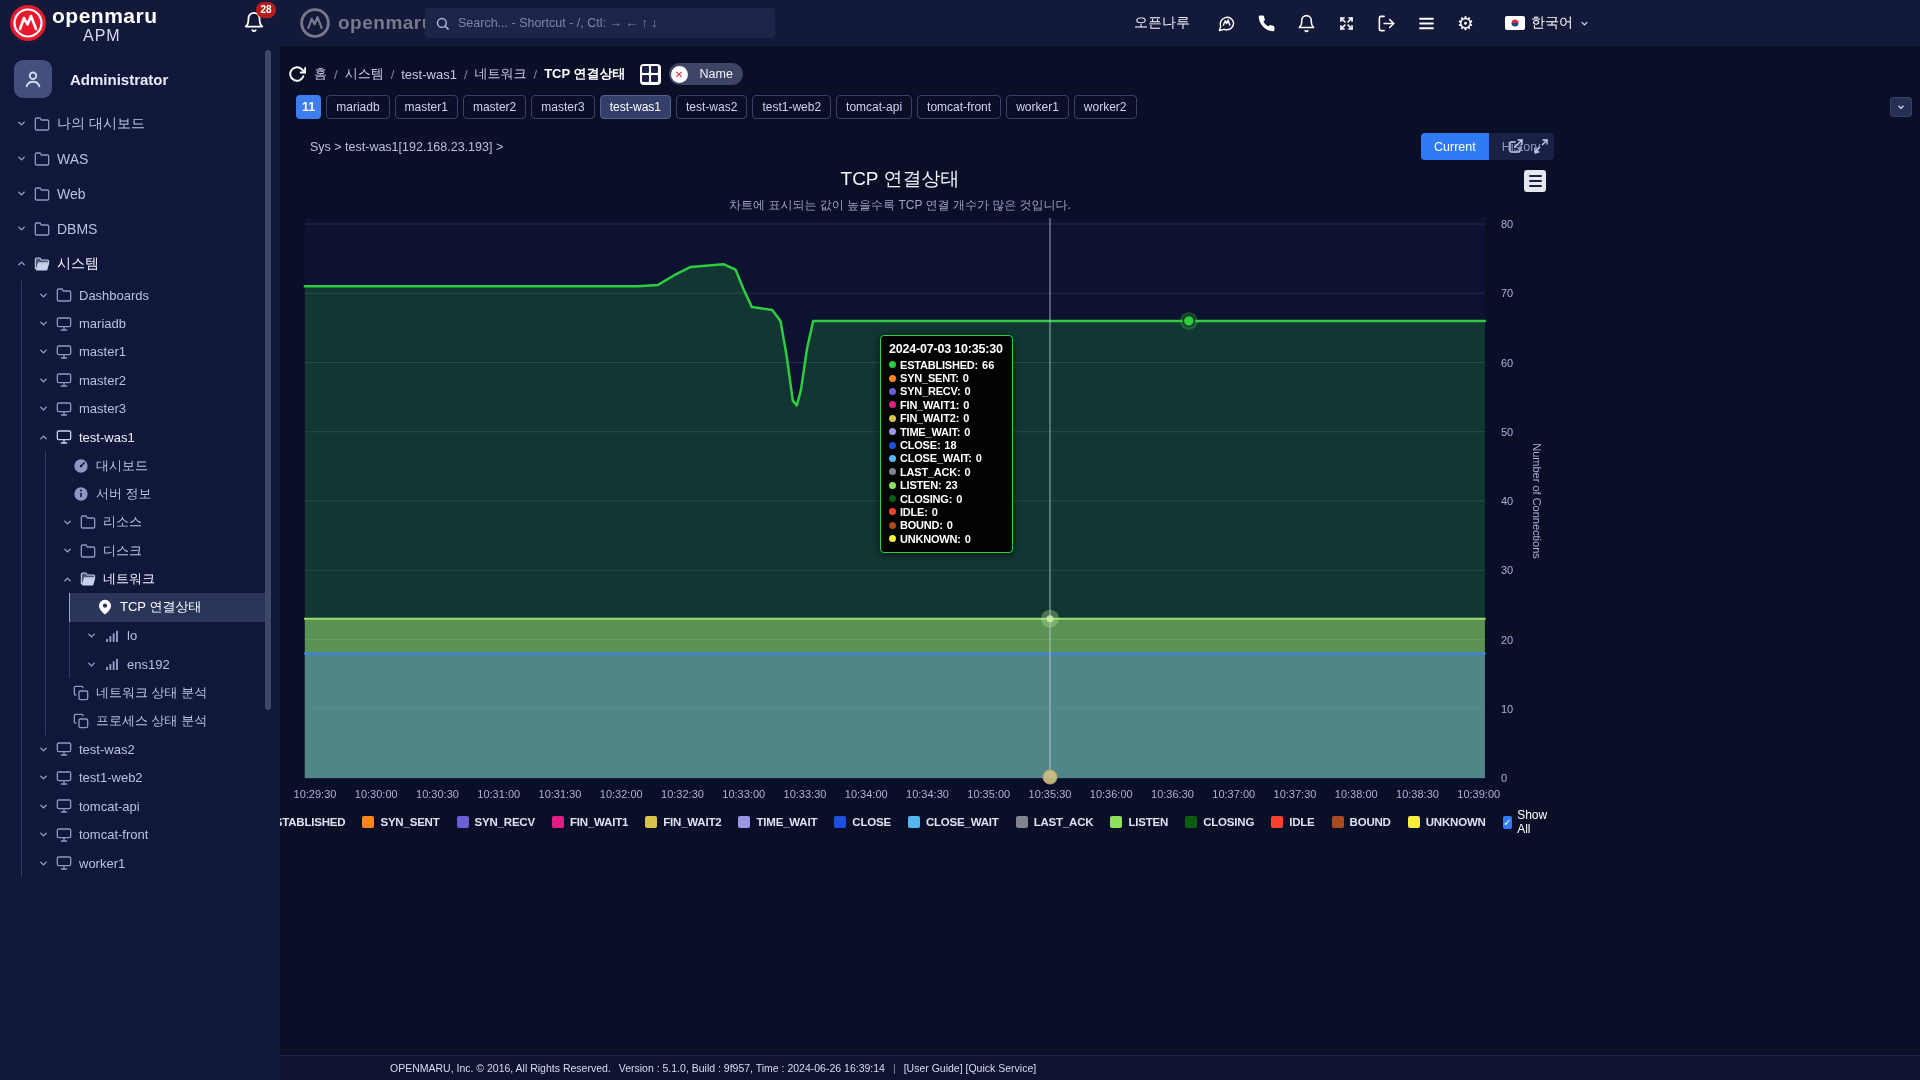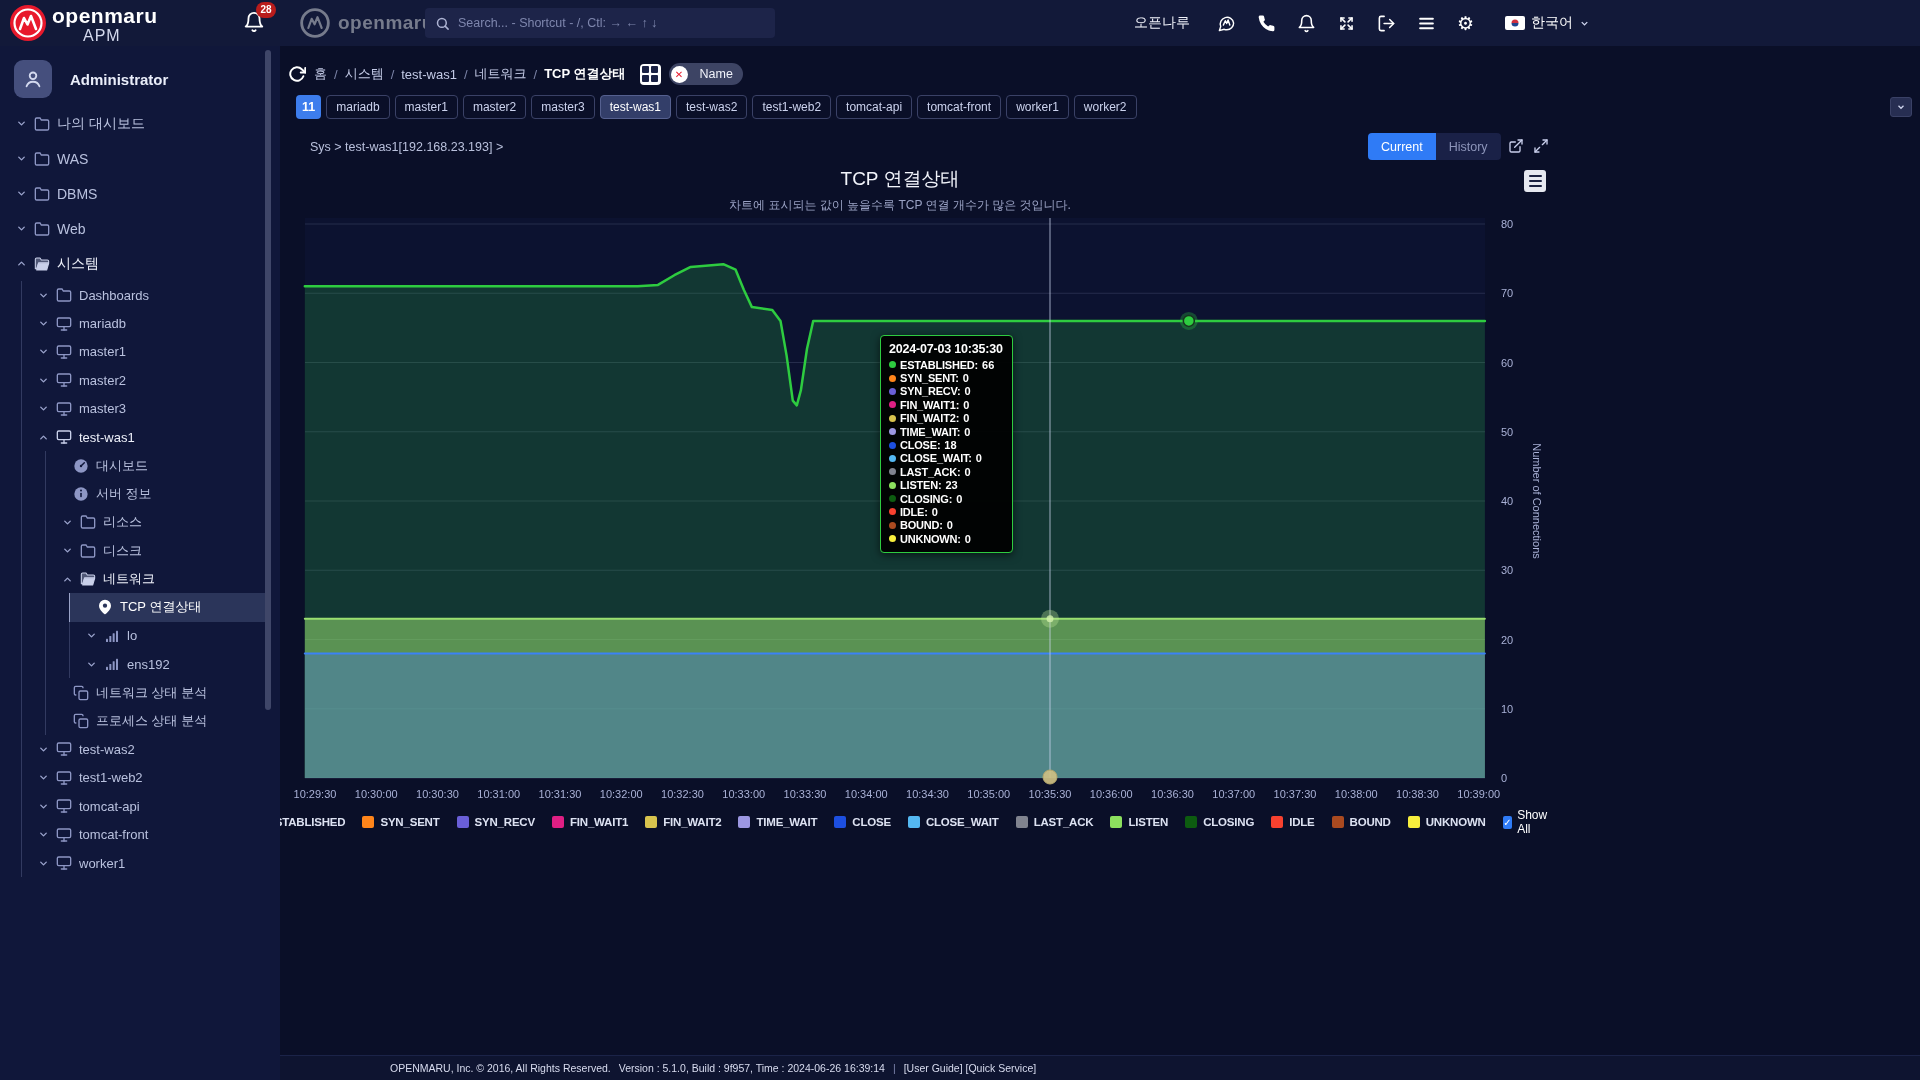--- a/index.html
+++ b/index.html
@@ -75,21 +75,21 @@
     border-radius:4px; display:flex; align-items:center; justify-content:center; padding:0 6px; }
   .tag-btn { height:24px; background:transparent; border:1px solid #3a4166; border-radius:4px; color:#ccd3ee;
     font-size:12px; padding:0 9px; cursor:pointer; font-family:inherit; }
   .tag-btn.sel { background:#333e69; border-color:#55608f; color:#fff; }
   #tags-dropdown { position:absolute; left:1890px; top:97px; width:22px; height:20px; background:#272e52; border:1px solid #3a4166;
     border-radius:3px; color:#cfd5ee; display:flex; align-items:center; justify-content:center; cursor:pointer; z-index:20; }
   #tags-dropdown svg { width:10px; height:10px; }
 
   
   #path-label { position:absolute; left:310px; top:140px; color:#b9c0dc; font-size:12.5px; z-index:20; }
-  #mode-group { position:absolute; left:1368px; top:133px; display:flex; z-index:20; }
+  #mode-group { position:absolute; left:1421px; top:133px; display:flex; z-index:20; }
   .mode-btn { height:27px; font-size:12.5px; padding:0 13px; border:none; cursor:pointer; font-family:inherit; }
   .mode-btn.cur { background:#2f7bf6; color:#fff; border-radius:4px 0 0 4px; }
   .mode-btn.his { background:#1a2147; color:#8d95ba; border-radius:0 4px 4px 0; }
   .small-tool { position:absolute; top:138px; width:16px; height:16px; color:#c9cfec; cursor:pointer; z-index:20; }
   .small-tool svg { width:100%; height:100%; }
   #chart-menu-btn { position:absolute; left:1524px; top:170px; width:22px; height:22px; background:#e6e8f0; border-radius:3px;
     display:flex; flex-direction:column; justify-content:center; gap:3px; align-items:center; cursor:pointer; z-index:20; }
   #chart-menu-btn span { width:13px; height:2px; background:#1a2040; border-radius:1px; }
 
   
@@ -256,34 +256,34 @@
           <span class="chev" style="display: inline-flex;">
             <svg viewBox="0 0 24 24" fill="none" stroke="currentColor" stroke-width="3" stroke-linecap="round" stroke-linejoin="round">
               <polyline points="6 9 12 15 18 9"></polyline>
             </svg>
           </span>
           <span class="ticon">
             <svg viewBox="0 0 24 24" fill="none" stroke="currentColor" stroke-width="2">
               <path d="M22 19a2 2 0 0 1-2 2H4a2 2 0 0 1-2-2V5a2 2 0 0 1 2-2h5l2 3h9a2 2 0 0 1 2 2z"></path>
             </svg>
           </span>
-          <span>DBMS</span>
+          <span>Web</span>
         </div>
         <div class="trow d0" style="padding-left: 12px;">
           <span class="chev" style="display: inline-flex;">
             <svg viewBox="0 0 24 24" fill="none" stroke="currentColor" stroke-width="3" stroke-linecap="round" stroke-linejoin="round">
               <polyline points="6 9 12 15 18 9"></polyline>
             </svg>
           </span>
           <span class="ticon">
             <svg viewBox="0 0 24 24" fill="none" stroke="currentColor" stroke-width="2">
               <path d="M22 19a2 2 0 0 1-2 2H4a2 2 0 0 1-2-2V5a2 2 0 0 1 2-2h5l2 3h9a2 2 0 0 1 2 2z"></path>
             </svg>
           </span>
-          <span>Web</span>
+          <span>DBMS</span>
         </div>
         <div class="trow d0 hl" style="padding-left: 12px;">
           <span class="chev" style="display: inline-flex;">
             <svg viewBox="0 0 24 24" fill="none" stroke="currentColor" stroke-width="3" stroke-linecap="round" stroke-linejoin="round">
               <polyline points="6 15 12 9 18 15"></polyline>
             </svg>
           </span>
           <span class="ticon">
             <svg viewBox="0 0 24 24" fill="currentColor" stroke="currentColor" stroke-width="1.6" stroke-linejoin="round">
               <path d="M2 19V5a2 2 0 0 1 2-2h5l2 3h9a2 2 0 0 1 2 2v2H7l-3 9z" fill-opacity=".35"></path>

